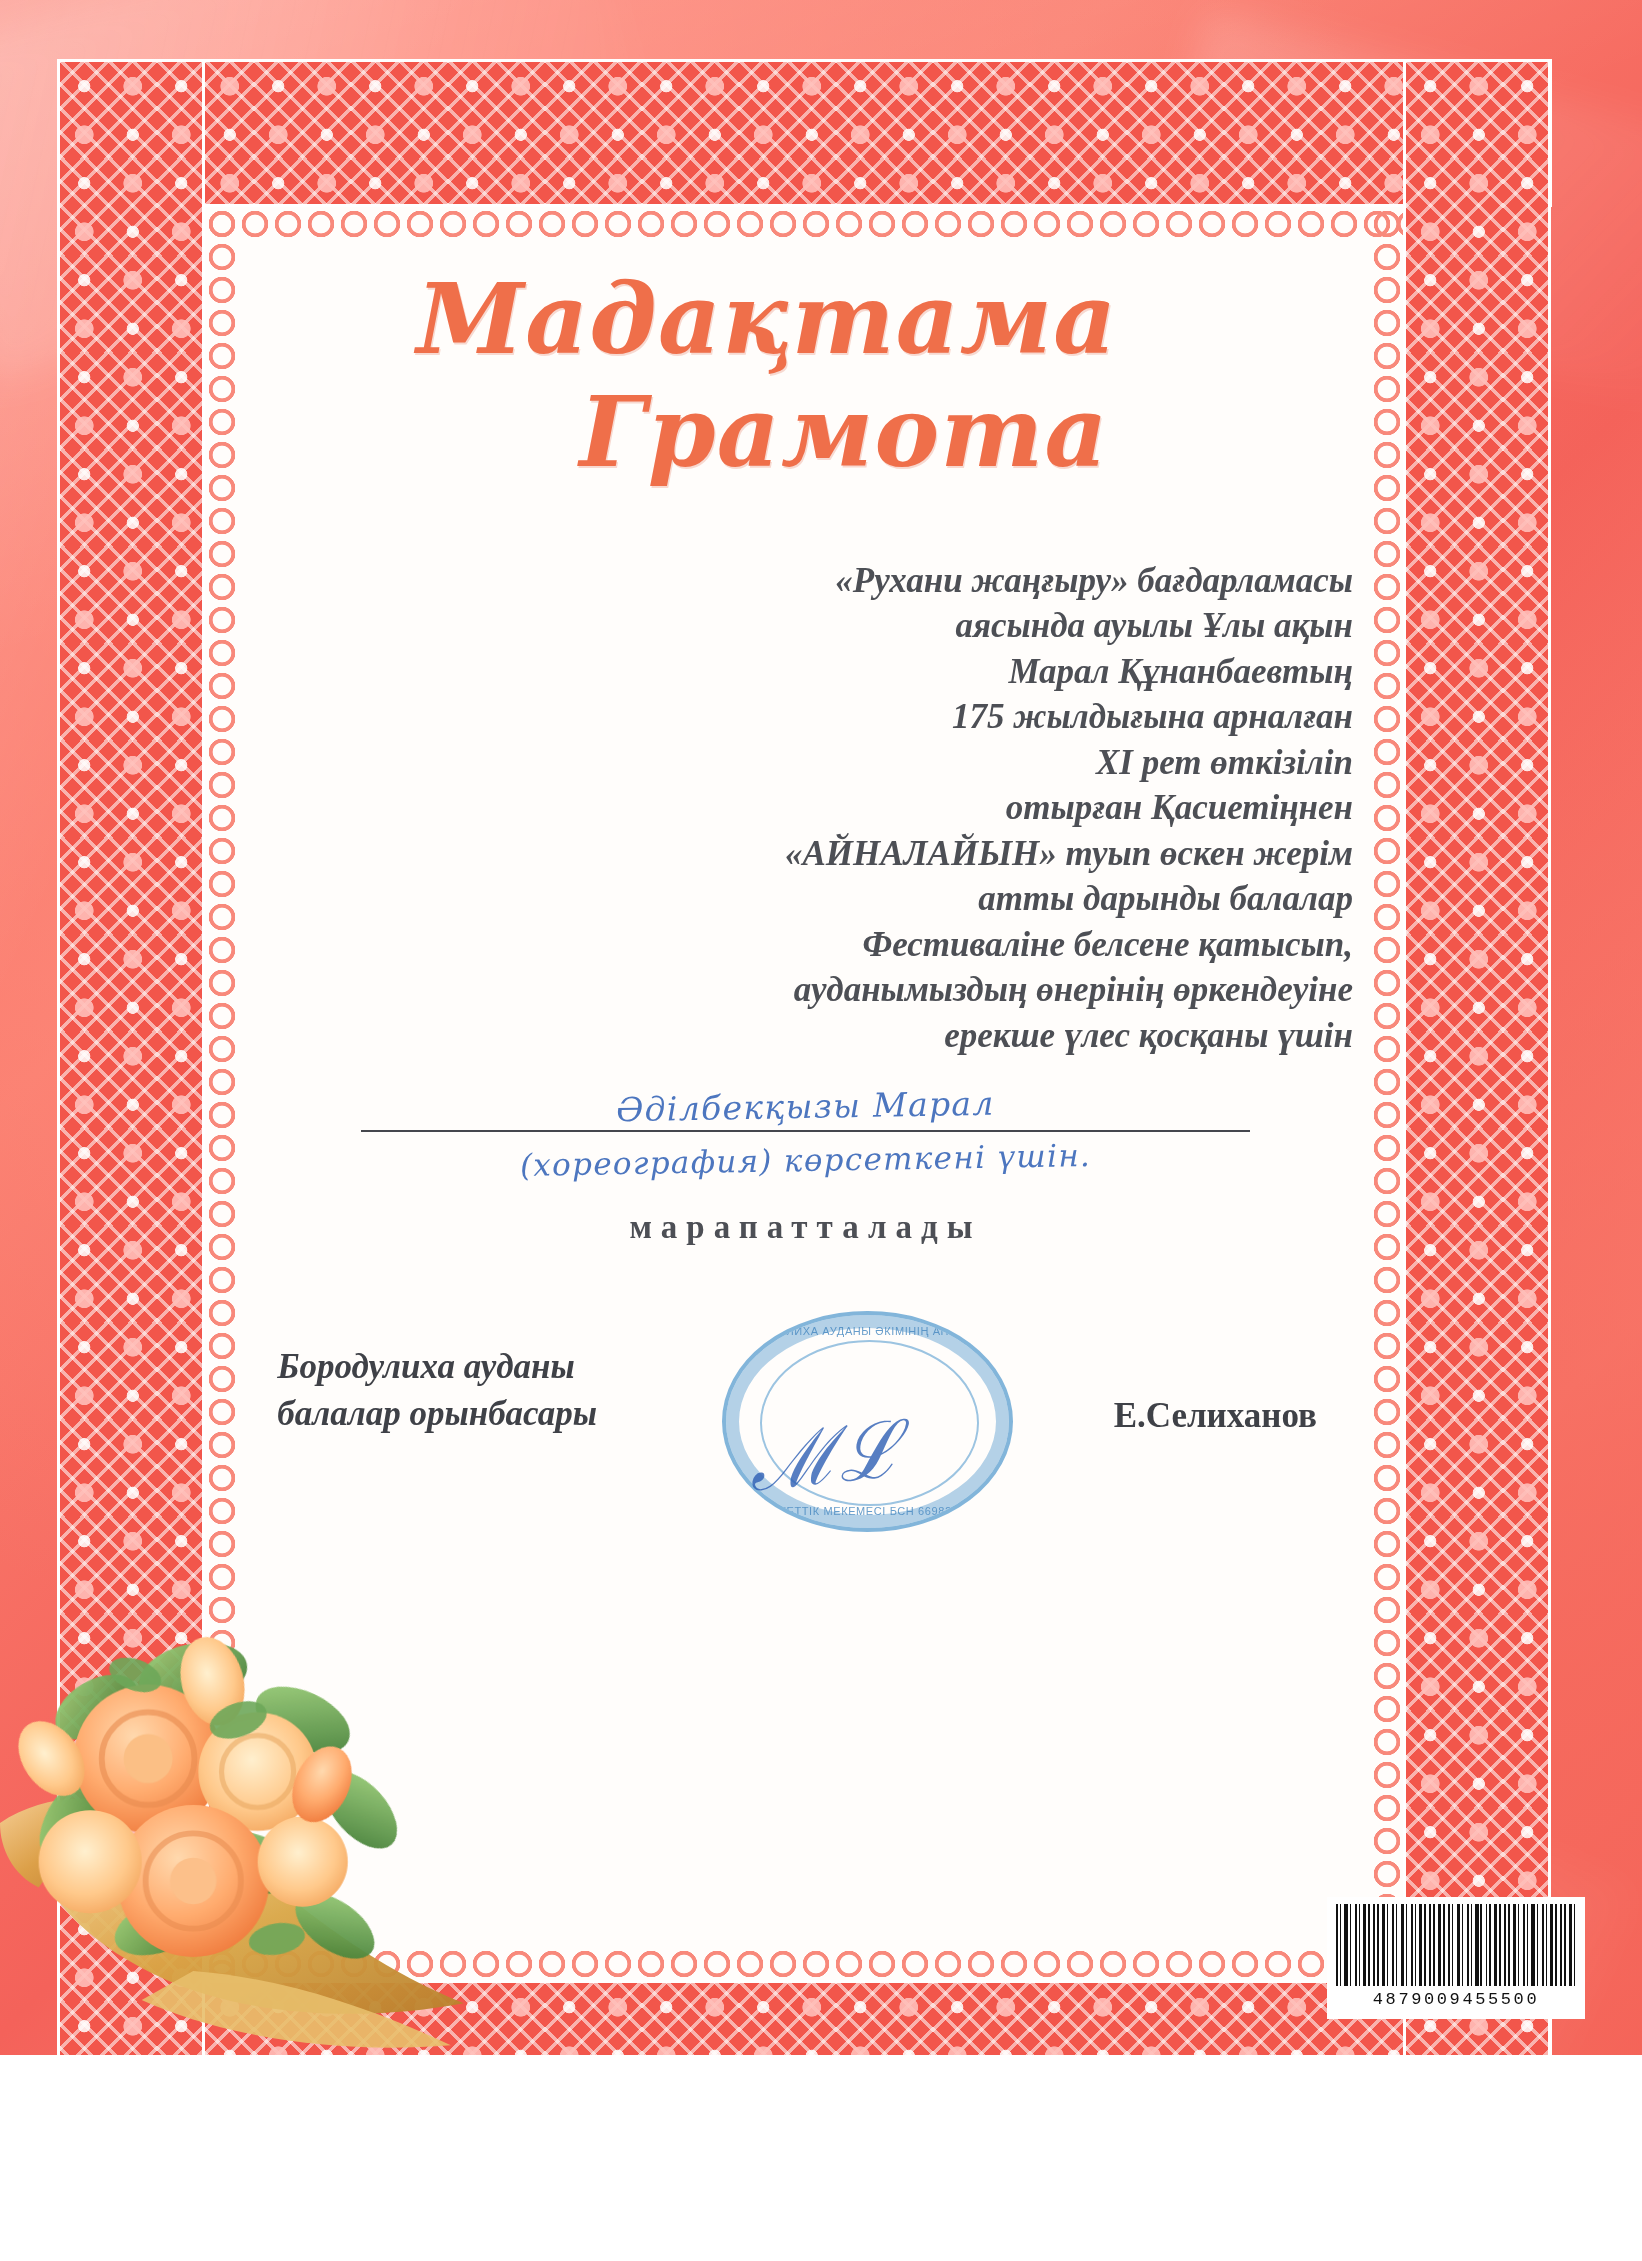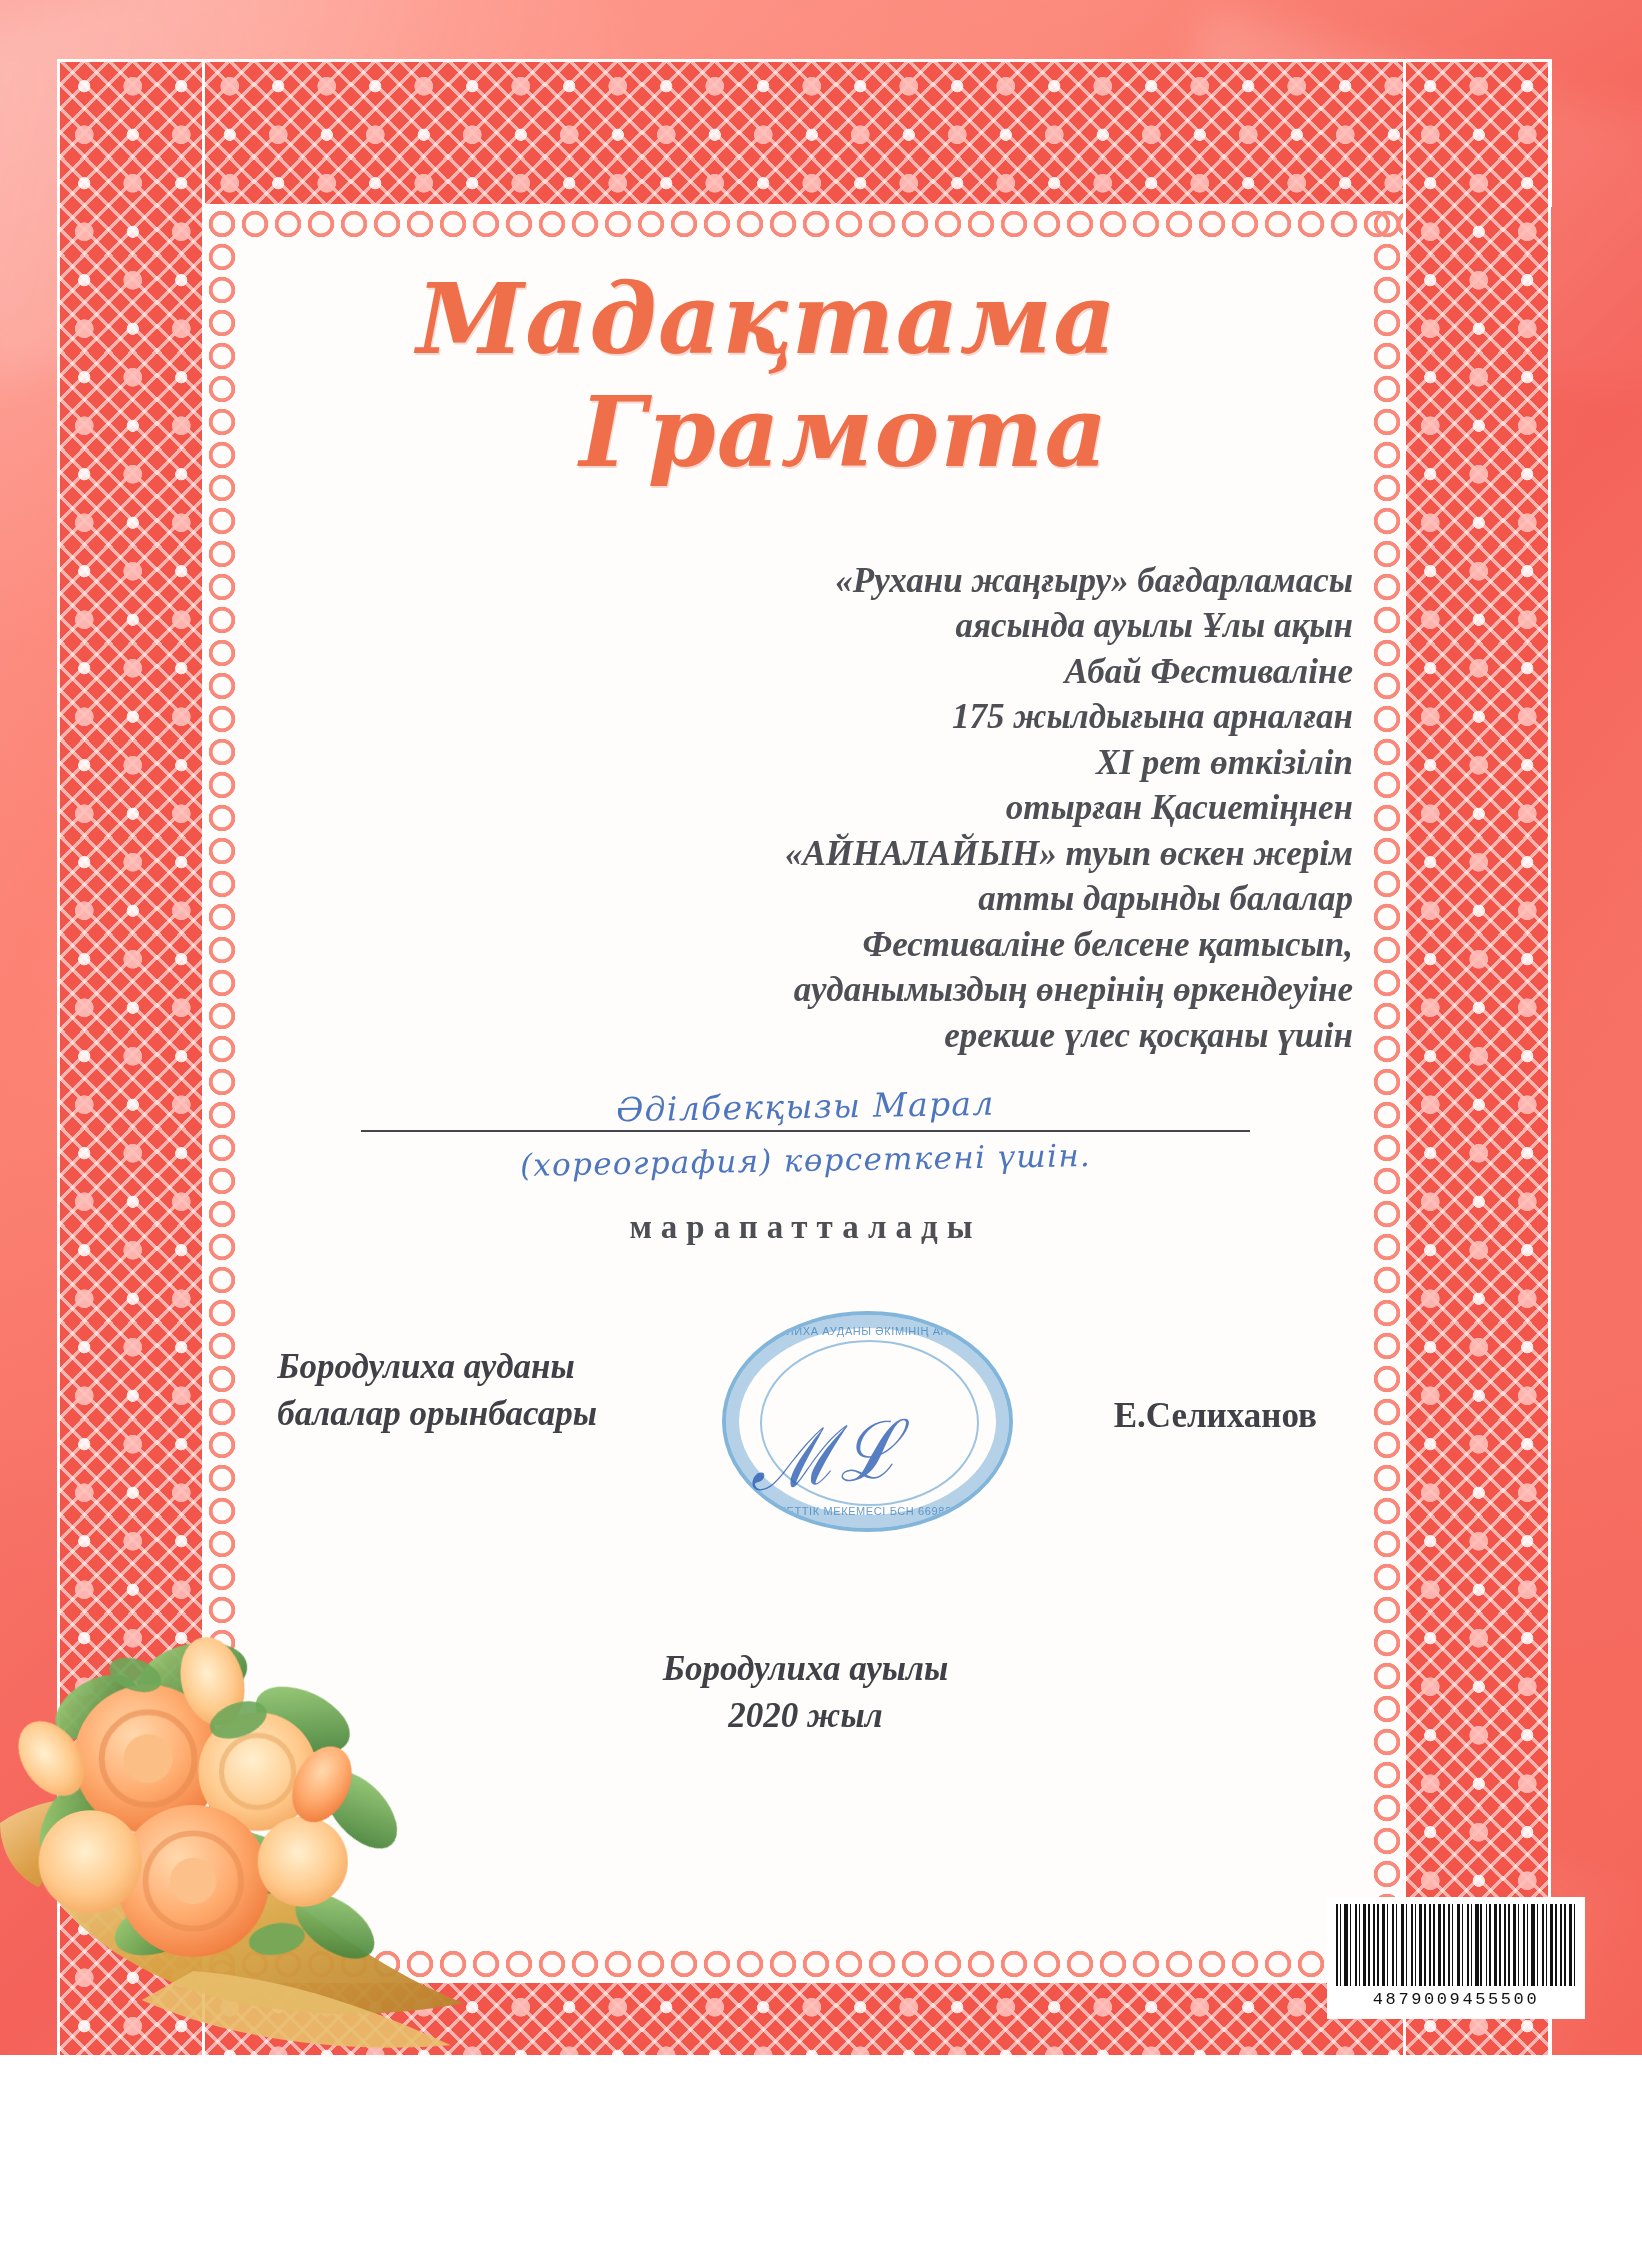--- a/index.html
+++ b/index.html
@@ -292,21 +292,21 @@
   <div class="scallop scallop-right"></div>
 
   <div class="content">
 
     <div class="title-kk">Мадақтама</div>
     <div class="title-ru">Грамота</div>
 
     <div class="body-text">
       <span class="line">«Рухани жаңғыру» бағдарламасы</span>
       <span class="line">аясында ауылы Ұлы ақын</span>
-      <span class="line">Абай Фестиваліне</span>
+      <span class="line">Марал Құнанбаевтың</span>
       <span class="line">175 жылдығына арналған</span>
       <span class="line">XI рет өткізіліп</span>
       <span class="line">отырған Қасиетіңнен</span>
       <span class="line">«АЙНАЛАЙЫН» туып өскен жерім</span>
       <span class="line">атты дарынды балалар</span>
       <span class="line">Фестиваліне белсене қатысып,</span>
       <span class="line">ауданымыздың өнерінің өркендеуіне</span>
       <span class="line">ерекше үлес қосқаны үшін</span>
     </div>
 
@@ -327,24 +327,20 @@
       <div class="stamp">
         <div class="stamp-inner"></div>
         <div class="stamp-text">БОРОДУЛИХА АУДАНЫ ӘКІМІНІҢ АППАРАТЫ</div>
         <div class="stamp-text2">МЕМЛЕКЕТТІК МЕКЕМЕСІ БСН 669825860322</div>
       </div>
       <div class="signature-scribble">ℳℒ</div>
 
       <div class="sig-name">Е.Селиханов</div>
     </div>
 
-    <div class="place-block">
-      <div>Бородулиха ауылы</div>
-      <div>2020 жыл</div>
-    </div>
   </div>
 
   <svg class="bouquet" viewBox="0 0 1000 1060">
     <defs>
       <radialGradient id="rose1" cx="40%" cy="35%" r="70%">
         <stop offset="0%" stop-color="#ffd9ae"></stop>
         <stop offset="55%" stop-color="#ffab6e"></stop>
         <stop offset="100%" stop-color="#f07c3e"></stop>
       </radialGradient>
       <radialGradient id="rose2" cx="45%" cy="40%" r="70%">

